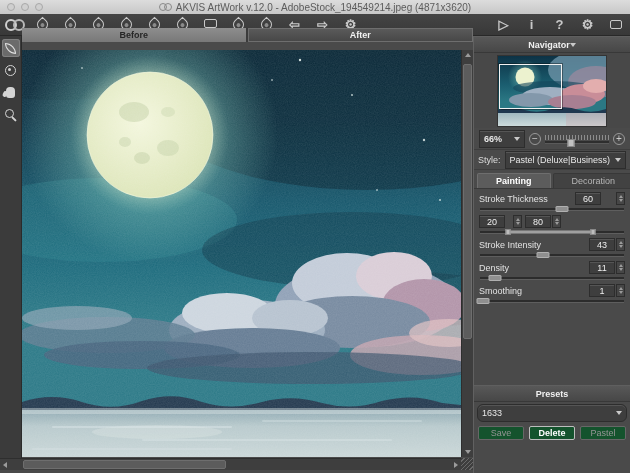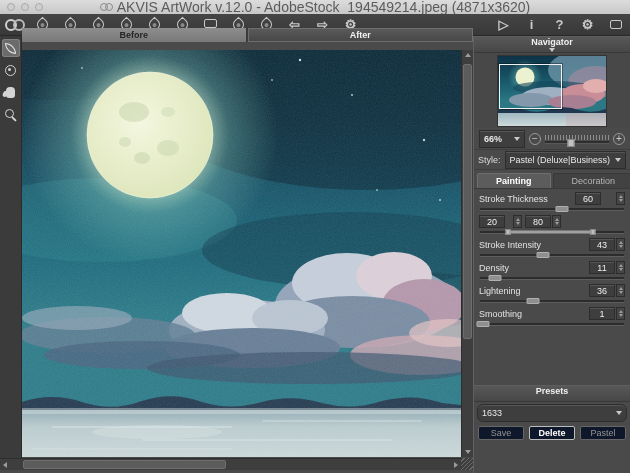--- a/index.html
+++ b/index.html
@@ -5,21 +5,21 @@
   html,body{margin:0;padding:0;background:#9a9a9a;}
   .app{position:relative;width:630px;height:473px;overflow:hidden;
        font-family:"Liberation Sans",sans-serif;background:#4a4a4a;
        -webkit-font-smoothing:antialiased;}
   
   .titlebar{position:absolute;left:0;top:0;width:630px;height:14px;
     background:linear-gradient(#dcdcdc,#c7c7c7);border-bottom:1px solid #9e9e9e;
     display:flex;align-items:center;}
   .lights{position:absolute;left:7px;top:3px;display:flex;gap:6px;}
   .light{width:8px;height:8px;border-radius:50%;background:#cfcfcf;border:1px solid #a8a8a8;box-sizing:border-box;}
-  .title{margin:0 auto;display:flex;align-items:center;gap:4px;font-size:14px;color:#5c5c5c;}
+  .title{margin:0 auto;display:flex;align-items:center;gap:4px;font-size:10px;color:#5c5c5c;}
   .tlogo{position:relative;width:13px;height:9px;display:inline-block;}
   .tlogo::before,.tlogo::after{content:"";position:absolute;top:0;width:8px;height:8px;border:1.4px solid #8a8a8a;border-radius:50%;box-sizing:border-box;}
   .tlogo::before{left:0;} .tlogo::after{left:5px;}
   
   .toolbar{position:absolute;left:0;top:14px;width:630px;height:22px;
     background:linear-gradient(#454545,#383838);border-bottom:1px solid #282828;
     display:flex;align-items:center;justify-content:space-between;padding:0 5px;box-sizing:border-box;}
   .tbgroup{display:flex;align-items:center;gap:9px;}
   .tb-btn{display:flex;align-items:center;justify-content:center;width:19px;height:18px;cursor:pointer;}
   .icon{display:inline-block;box-sizing:border-box;}
@@ -66,21 +66,21 @@
   .vtrack{position:relative;flex:1;width:100%;}
   .htrack{position:relative;flex:1;height:100%;}
   .vthumb{position:absolute;left:1px;right:1px;background:#5c5c5c;border:1px solid #6e6e6e;border-radius:2px;box-sizing:border-box;}
   .hthumb{position:absolute;top:1px;bottom:1px;background:#5c5c5c;border:1px solid #6e6e6e;border-radius:2px;box-sizing:border-box;}
   .corner{position:absolute;left:461px;top:458px;width:12px;height:12px;background:#3e3e3e;
     background-image:repeating-linear-gradient(135deg,transparent 0 2px,#6a6a6a 2px 3px);}
   
   .panel{position:absolute;left:473px;top:36px;width:157px;height:437px;background:#4a4a4a;
     border-left:1px solid #616161;box-sizing:border-box;color:#dcdcdc;font-size:9px;}
   .sechead{height:15px;background:linear-gradient(#585858,#474747);border-bottom:1px solid #383838;border-top:1px solid #5f5f5f;
-    display:flex;align-items:center;justify-content:space-between;padding:0 6px;font-weight:bold;color:#f0f0f0;flex-direction:column;}
+    display:flex;align-items:center;justify-content:center;padding:0 6px;font-weight:bold;color:#f0f0f0;}
   .caret{width:0;height:0;border-left:3.5px solid transparent;border-right:3.5px solid transparent;border-top:4px solid #c9c9c9;display:inline-block;}
   .thumbwrap{height:75px;display:flex;align-items:center;justify-content:center;background:#484848;}
   .thumb{position:relative;width:108px;height:70px;border:1px solid #333;box-sizing:content-box;cursor:pointer;}
   .navframe{position:absolute;left:1px;top:8px;width:61px;height:43px;border:1px solid #f2f2f2;box-shadow:0 0 0 1px rgba(0,0,0,.35);}
   .zoomrow{height:21px;display:flex;align-items:center;gap:4px;padding:0 5px;border-bottom:1px solid #3e3e3e;}
   .combo{display:flex;align-items:center;justify-content:space-between;background:#3e3e3e;border:1px solid #2d2d2d;
     box-shadow:inset 0 1px 0 #555;padding:0 4px;height:18px;box-sizing:border-box;cursor:pointer;color:#e8e8e8;}
   .zoomcombo{width:46px;font-weight:bold;}
   .zbtn{width:12px;height:12px;border:1px solid #999;border-radius:50%;color:#ccc;font-size:10px;line-height:10px;
     text-align:center;flex:none;cursor:pointer;box-sizing:border-box;}
@@ -109,21 +109,21 @@
   .sl .track{position:absolute;left:1px;right:1px;top:3px;height:2px;background:#2c2c2c;border-bottom:1px solid #5e5e5e;}
   .sl .fill{position:absolute;top:2px;height:4px;background:#a0a0a0;border:1px solid #777;box-sizing:border-box;}
   .sl .handle{position:absolute;top:1px;width:13px;height:6px;background:#8f8f8f;border:1px solid #b0b0b0;
     border-radius:1px;transform:translateX(-50%);box-sizing:border-box;}
   .sl .rhandle{position:absolute;top:1px;width:5px;height:6px;background:#bdbdbd;border:1px solid #888;
     transform:translateX(-50%);box-sizing:border-box;}
   .presets{position:absolute;left:0;right:0;top:349px;}
   .presetcombo{margin:2px 3px;border-radius:6px;}
   .pbtns{display:flex;justify-content:space-between;padding:2px 4px;}
   .btn{width:46px;height:14px;font-size:9px;font-family:"Liberation Sans",sans-serif;
-    background:#0f172a;border:1px solid #676767;border-radius:2px;color:#949494;padding:0;cursor:pointer;}
+    background:#14532d;border:1px solid #676767;border-radius:2px;color:#949494;padding:0;cursor:pointer;}
   .btn.enabled{color:#ffffff;font-weight:bold;border-color:#bdbdbd;}
 </style>
 </head>
 <body>
 
 <div class="app">
 
   <div class="titlebar">
     <div class="lights">
       <span class="light"></span>
@@ -467,36 +467,20 @@
               </span>
             </span>
           </div>
           <div class="sl">
             <div class="track"></div>
             <div class="handle" style="left: 11%;"></div>
           </div>
         </div>
         <div class="prow">
           <div class="pline">
-            <span class="plabel">Lightening</span>
-            <span style="display: flex; gap: 1px;">
-              <span class="pval">36</span>
-              <span class="spin">
-                <span class="tri up"></span>
-                <span class="tri down"></span>
-              </span>
-            </span>
-          </div>
-          <div class="sl">
-            <div class="track"></div>
-            <div class="handle" style="left: 37%;"></div>
-          </div>
-        </div>
-        <div class="prow">
-          <div class="pline">
             <span class="plabel">Smoothing</span>
             <span style="display: flex; gap: 1px;">
               <span class="pval">1</span>
               <span class="spin">
                 <span class="tri up"></span>
                 <span class="tri down"></span>
               </span>
             </span>
           </div>
           <div class="sl">

